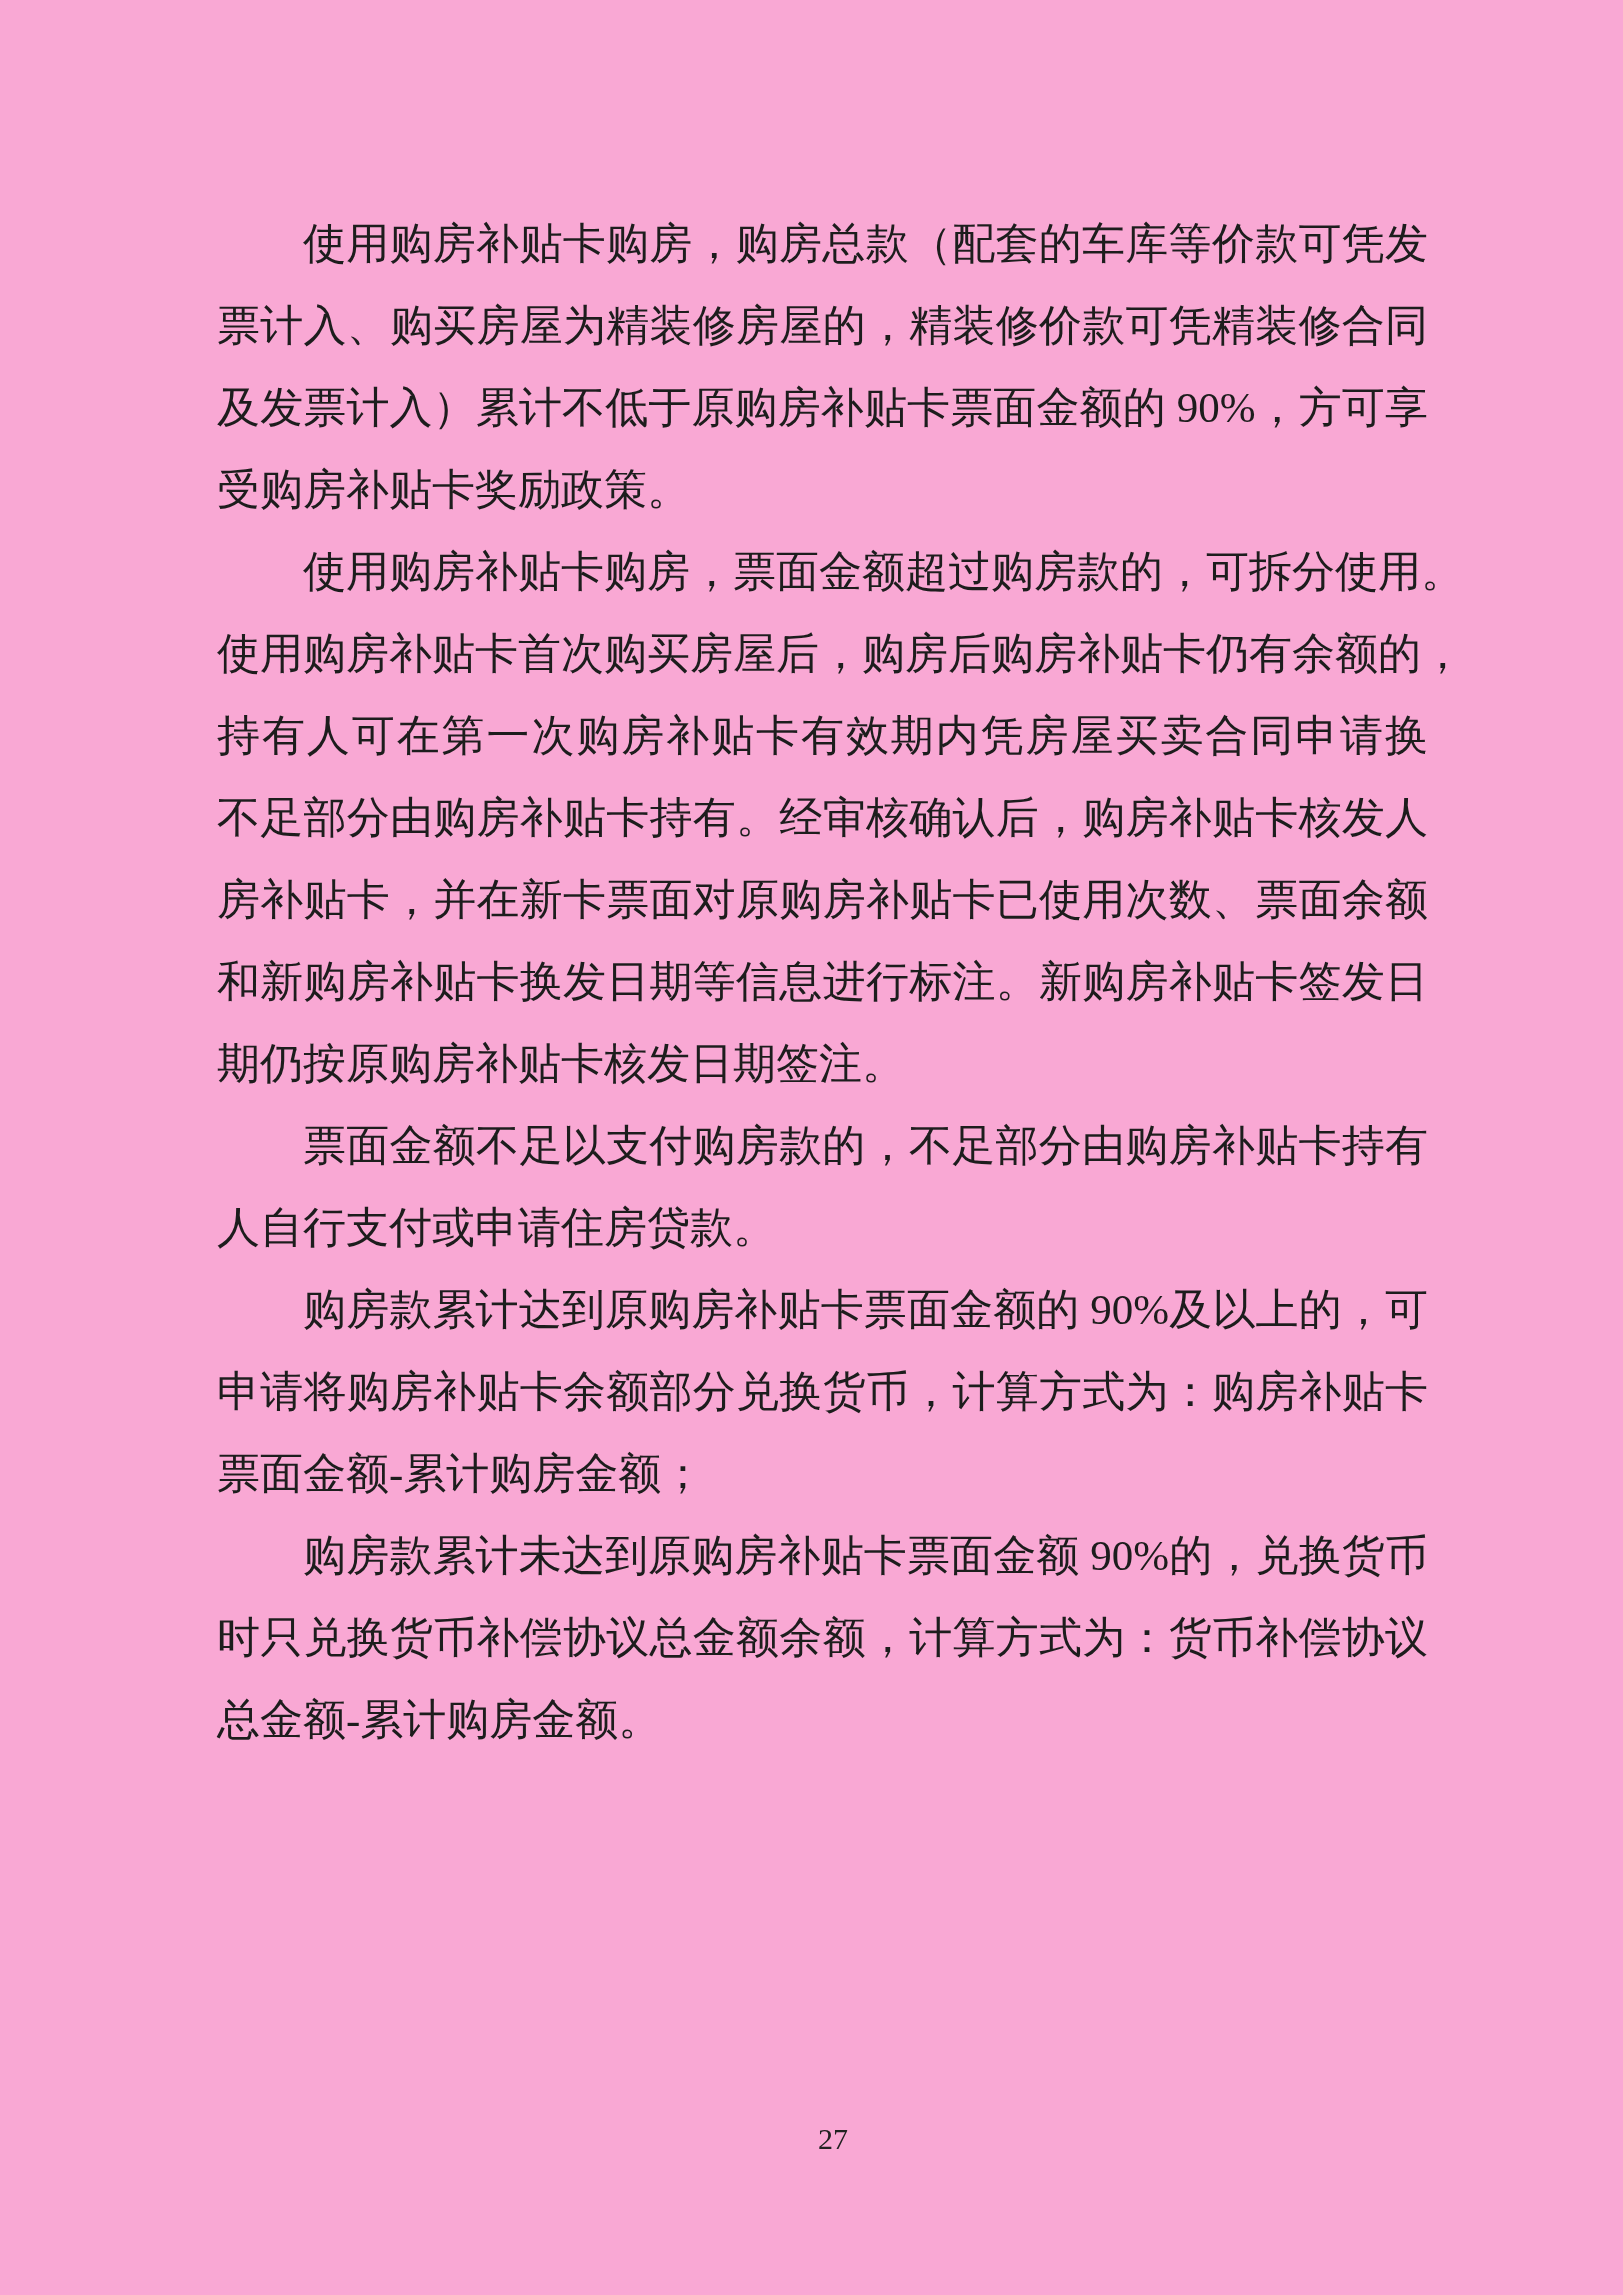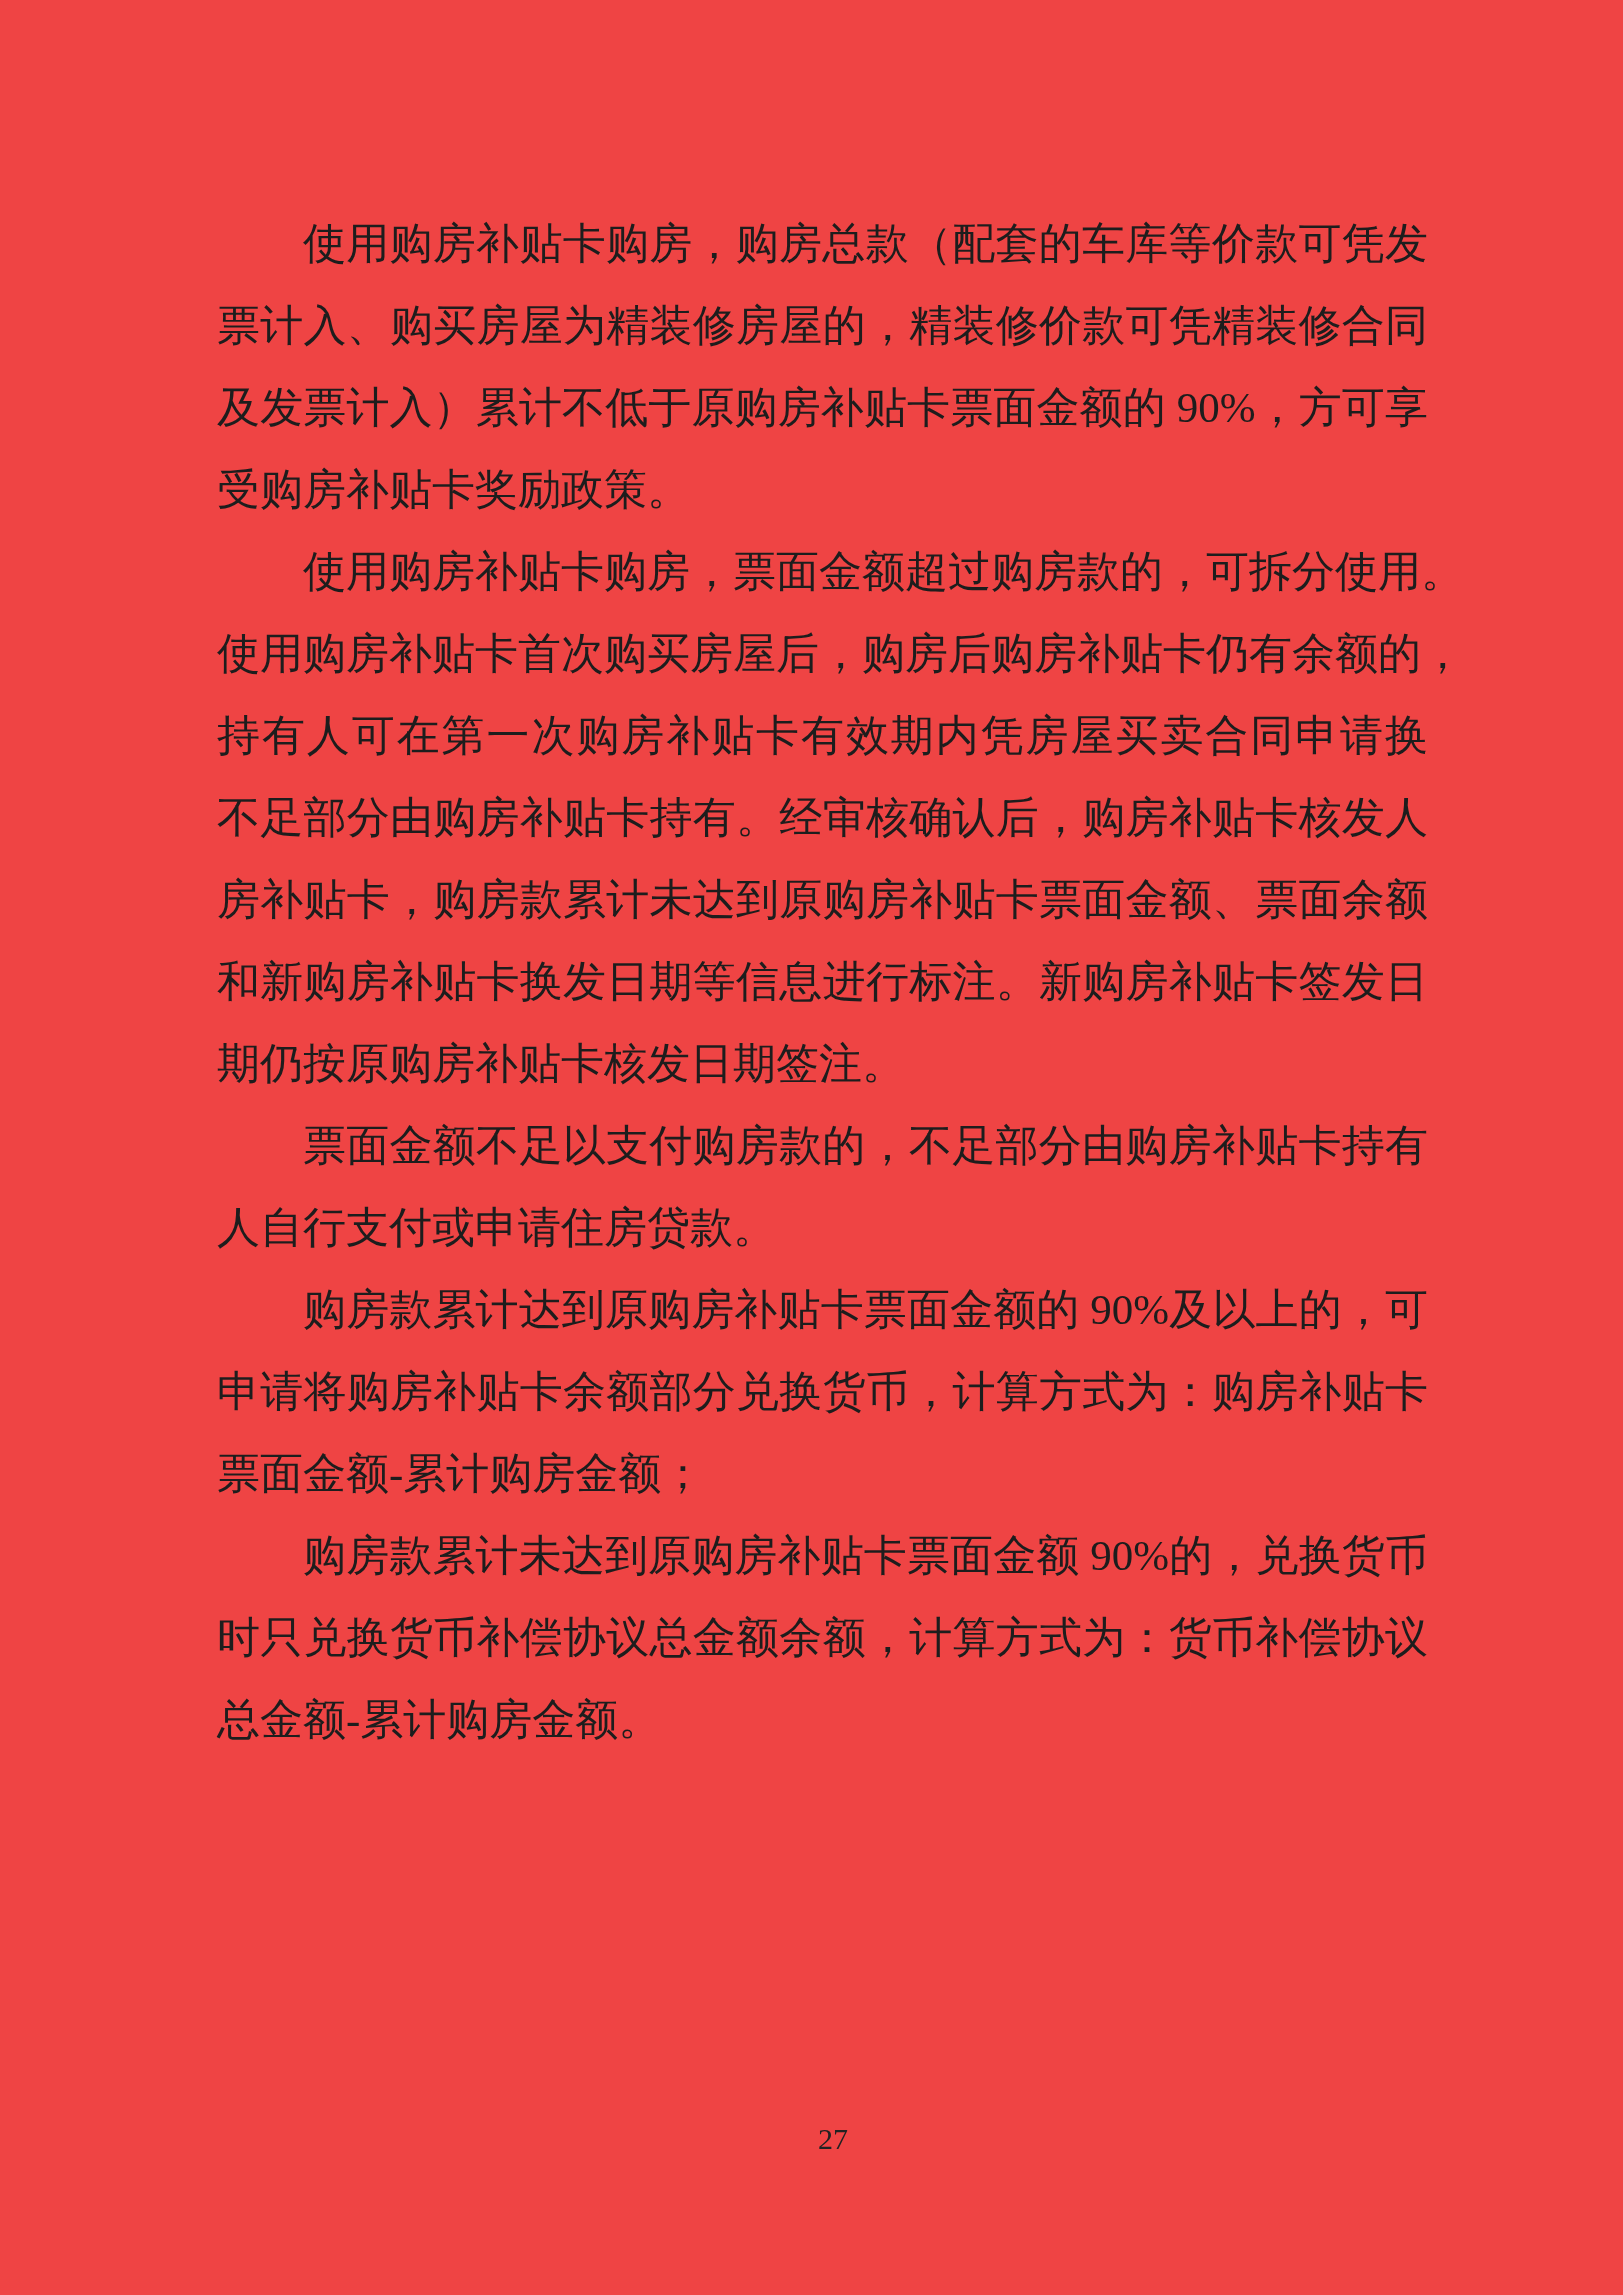--- a/index.html
+++ b/index.html
@@ -4,21 +4,21 @@
 <style>
   html, body {
     margin: 0;
     padding: 0;
     background: #ffffff;
   }
   .page {
     position: relative;
     width: 1623px;
     height: 2295px;
-    background: #ef4444;
+    background: #f9a8d4;
     overflow: hidden;
     font-family: "Liberation Serif", "DejaVu Serif", serif;
   }
   .text-block {
     position: absolute;
     left: 217px;
     top: 203px;
     width: 1211px;
     color: #1d1d1d;
     font-size: 43px;
@@ -59,21 +59,21 @@
       <div class="line">票计入、购买房屋为精装修房屋的，精装修价款可凭精装修合同</div>
       <div class="line">及发票计入）累计不低于原购房补贴卡票面金额的 90%，方可享</div>
       <div class="line last">受购房补贴卡奖励政策。</div>
     </div>
 
     <div class="para">
       <div class="line first">使用购房补贴卡购房，票面金额超过购房款的，可拆分使用。</div>
       <div class="line">使用购房补贴卡首次购买房屋后，购房后购房补贴卡仍有余额的，</div>
       <div class="line">持有人可在第一次购房补贴卡有效期内凭房屋买卖合同申请换</div>
       <div class="line">不足部分由购房补贴卡持有。经审核确认后，购房补贴卡核发人</div>
-      <div class="line">房补贴卡，购房款累计未达到原购房补贴卡票面金额、票面余额</div>
+      <div class="line">房补贴卡，并在新卡票面对原购房补贴卡已使用次数、票面余额</div>
       <div class="line">和新购房补贴卡换发日期等信息进行标注。新购房补贴卡签发日</div>
       <div class="line last">期仍按原购房补贴卡核发日期签注。</div>
     </div>
 
     <div class="para">
       <div class="line first">票面金额不足以支付购房款的，不足部分由购房补贴卡持有</div>
       <div class="line last">人自行支付或申请住房贷款。</div>
     </div>
 
     <div class="para">

